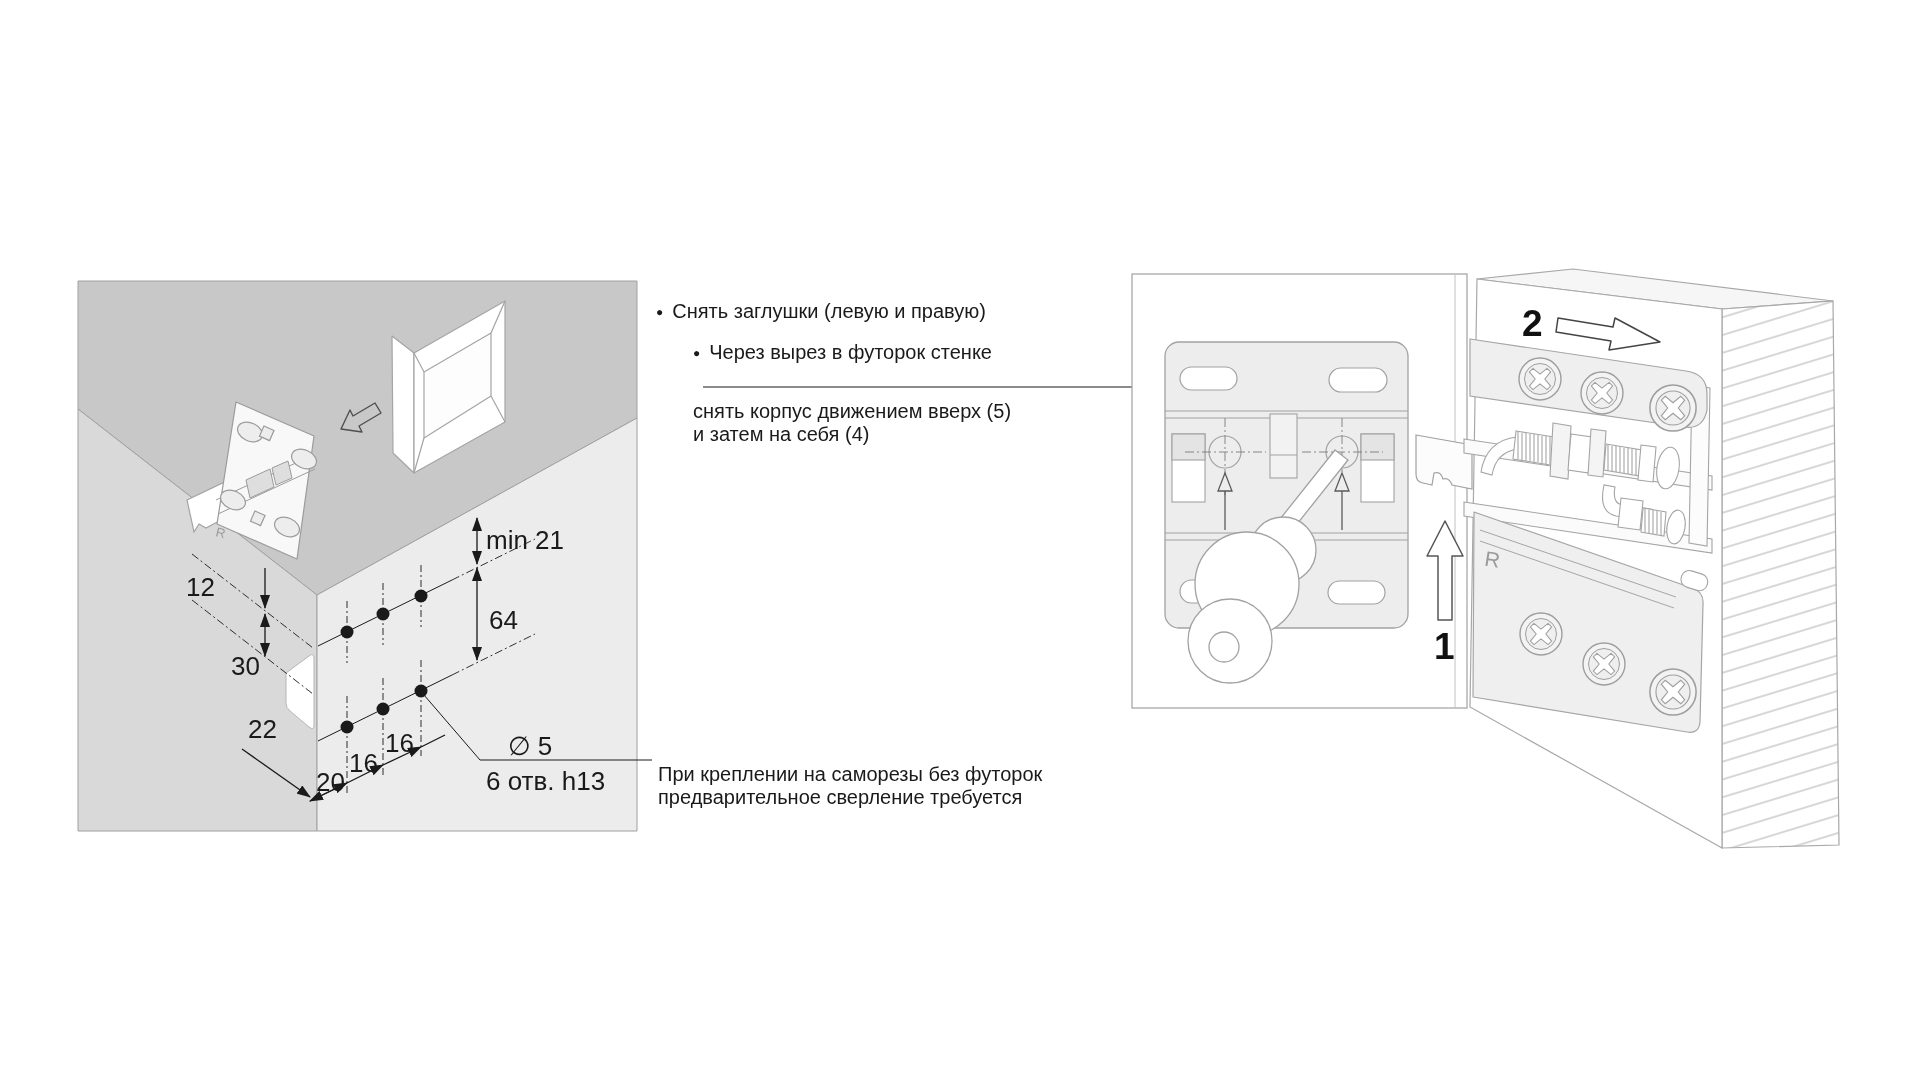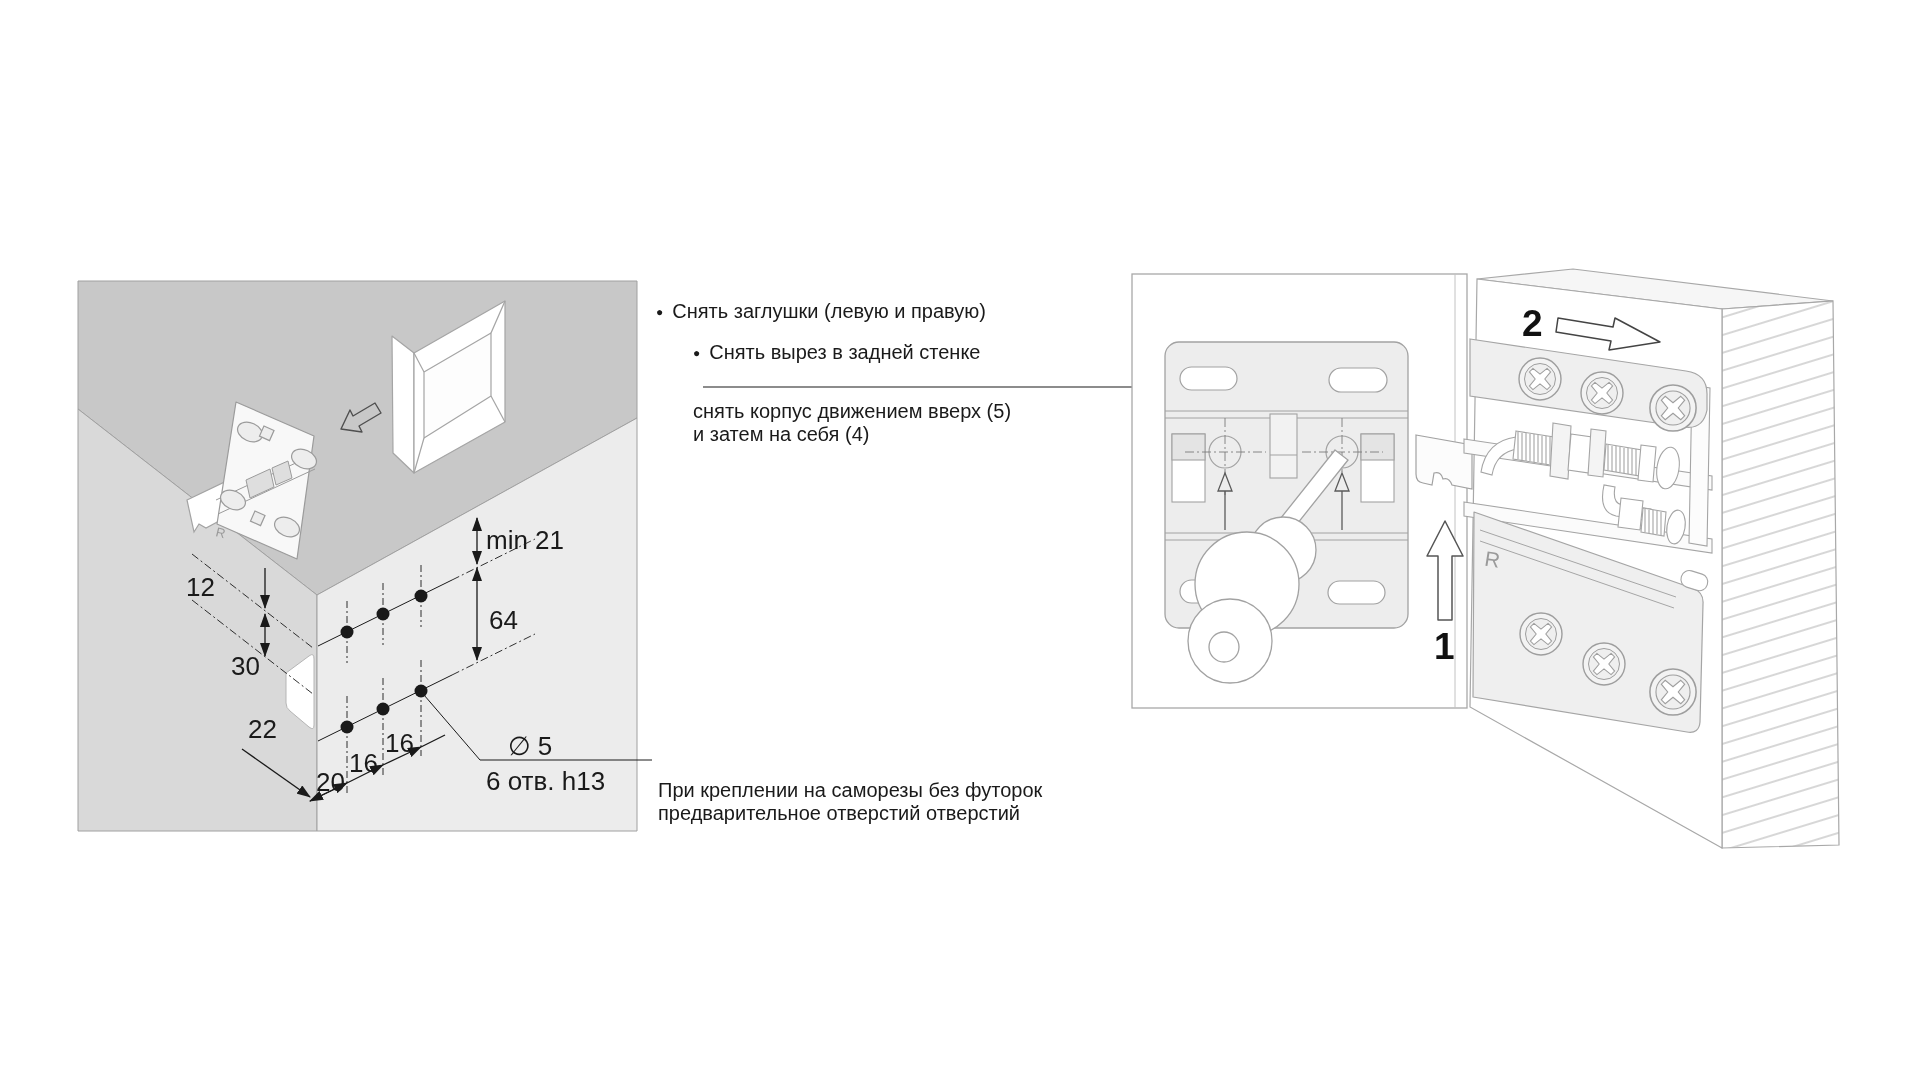--- a/index.html
+++ b/index.html
@@ -252,26 +252,26 @@
     <path d="M1558,318 L1613,327 L1615,318 L1660,342 L1609,350 L1611,341 L1556,332 Z" fill="#ffffff" stroke="#444444" stroke-width="1.5" stroke-linejoin="round"></path>
     <text class="step-label" x="1522" y="336">2</text>
   </g>
 </svg>
 
 <div class="para" style="left:656px;top:300px;">
   <div><span class="bullet">●</span><span>Снять заглушки (левую и правую)</span></div>
 </div>
 
 <div class="para" style="left:693px;top:341px;">
-  <div><span class="bullet">●</span><span>Снять вырез в задней стенке</span></div>
+  <div><span class="bullet">●</span><span>Через вырез в футорок стенке</span></div>
 </div>
 
 <div class="para" style="left:693px;top:400px;">
   <div><span>снять корпус движением вверх (5)</span></div>
   <div><span>и затем на себя (4)</span></div>
 </div>
 
-<div class="para" style="left:658px;top:763px;margin-top:16px;">
+<div class="para" style="left:658px;top:763px;">
   <div><span>При креплении на саморезы без футорок</span></div>
-  <div><span>предварительное отверстий отверстий</span></div>
+  <div><span>предварительное сверление требуется</span></div>
 </div>
 
 </div>
 
 </body></html>

